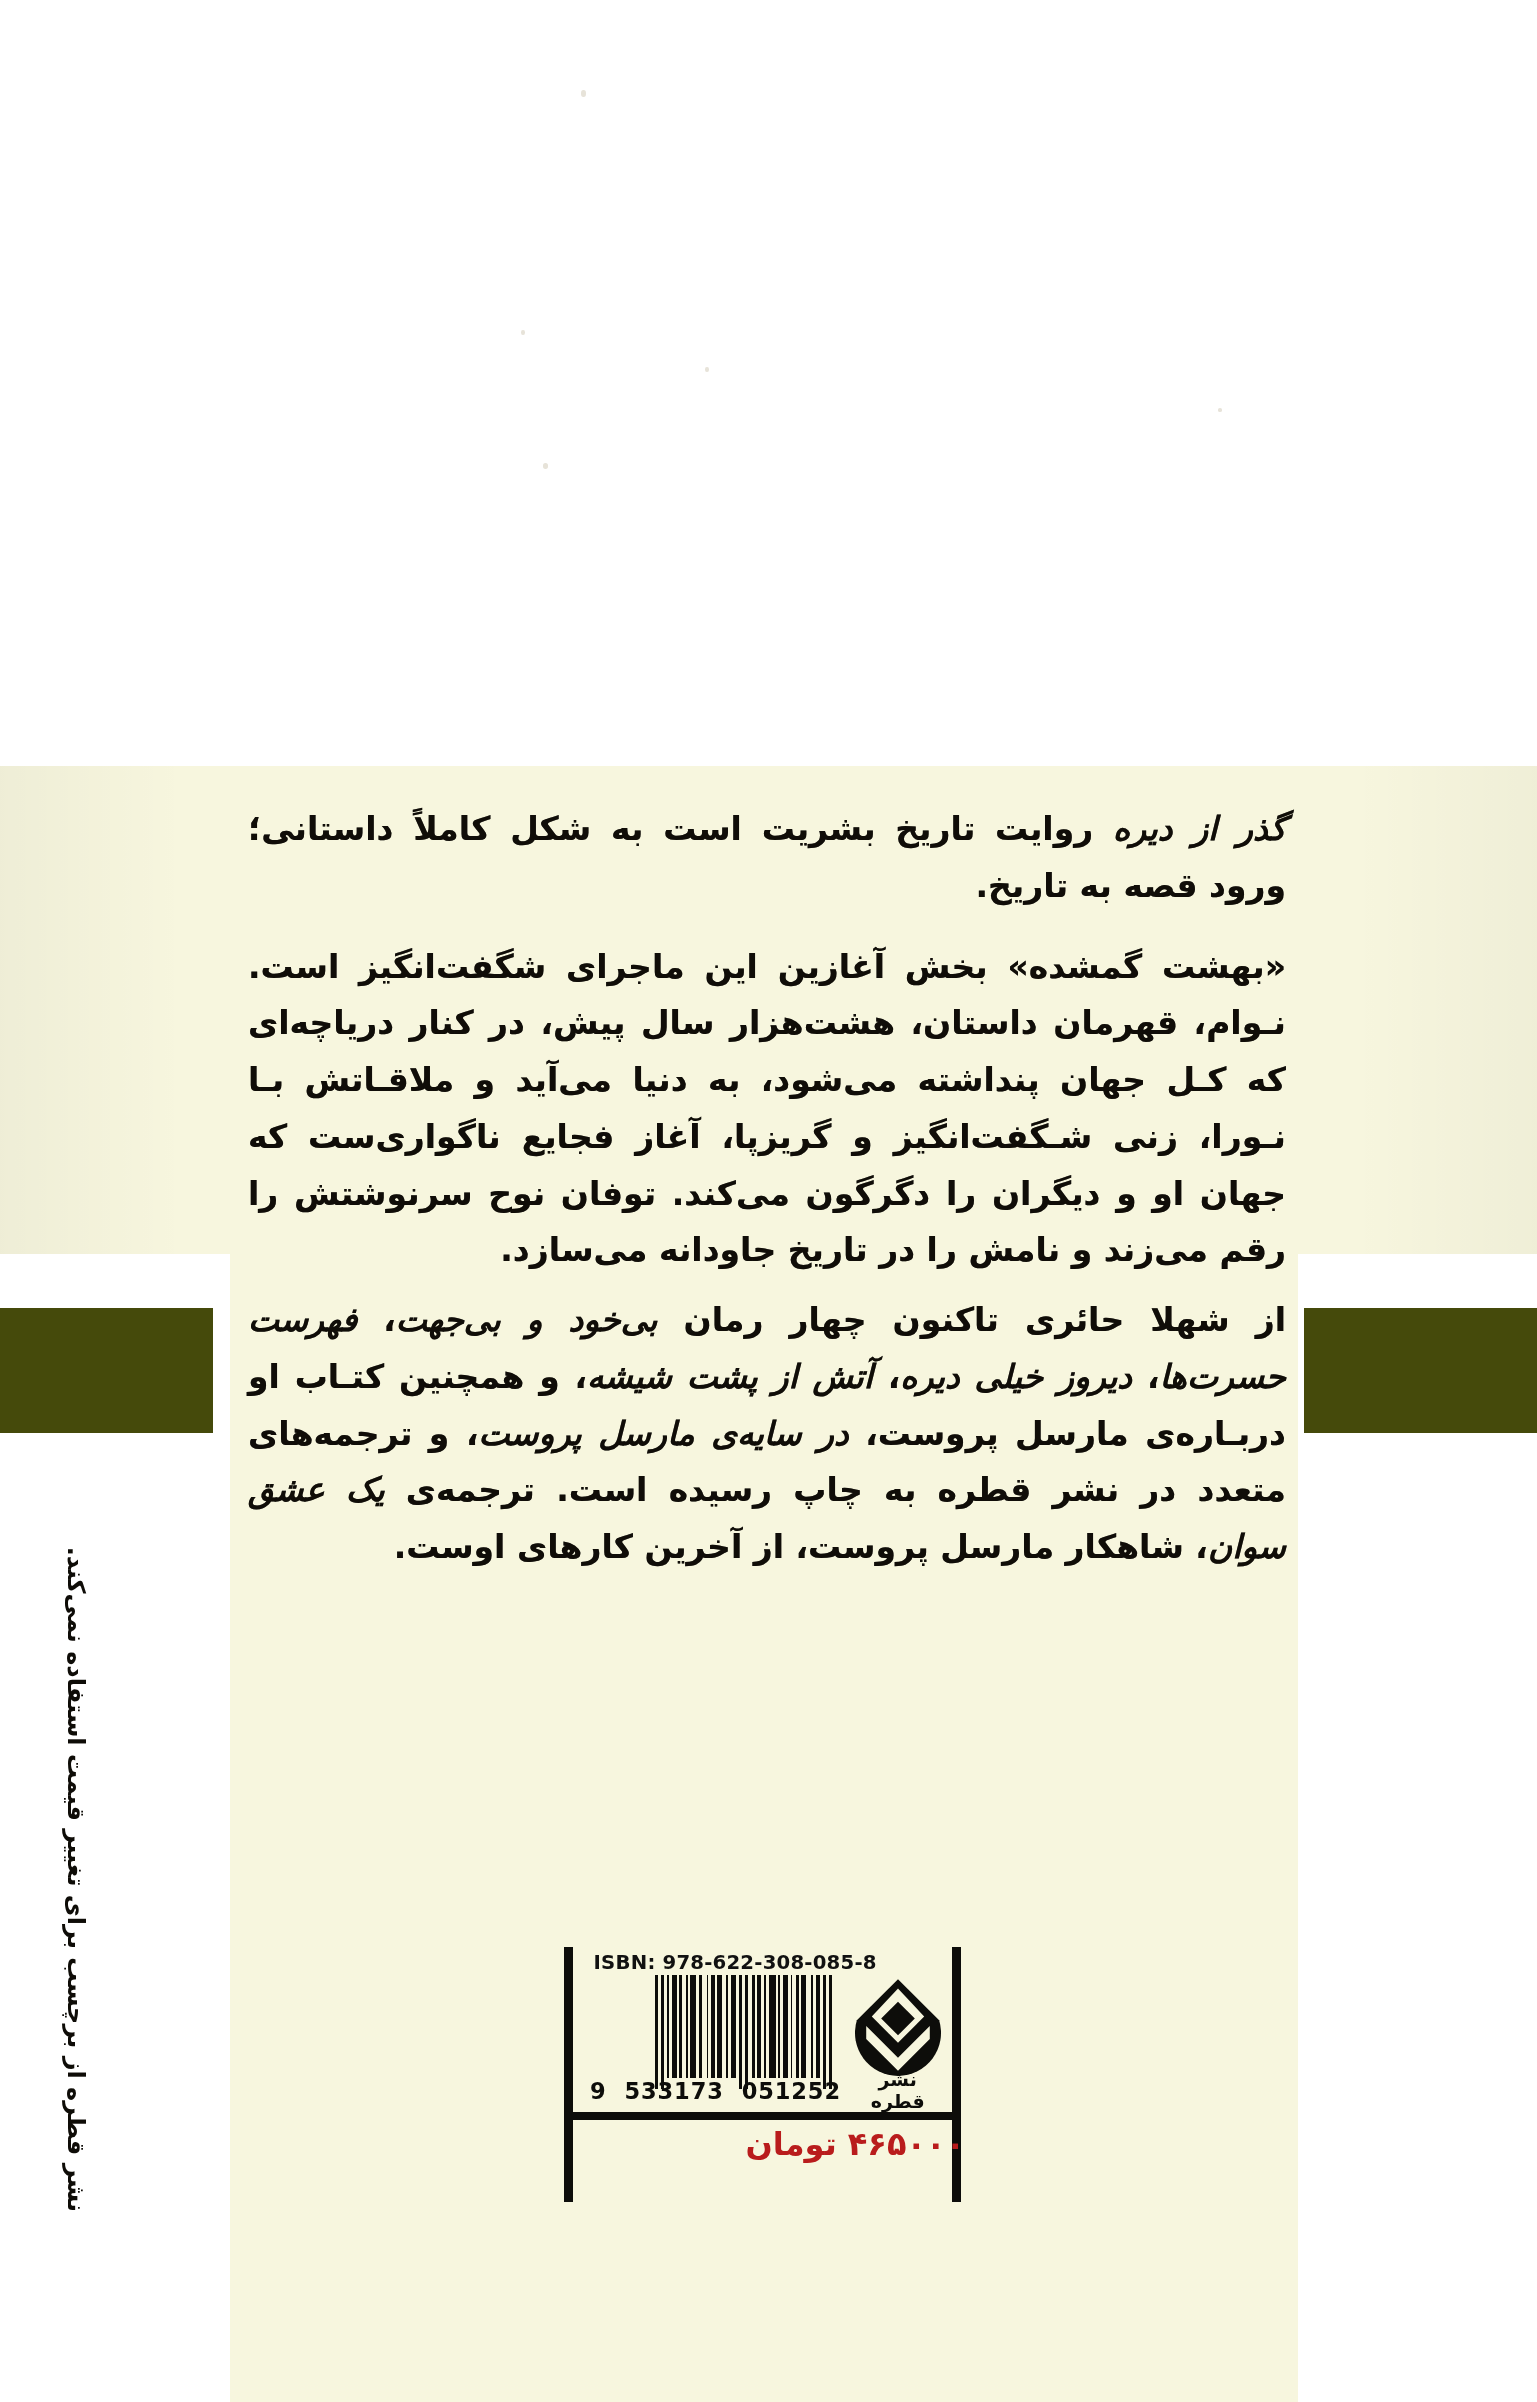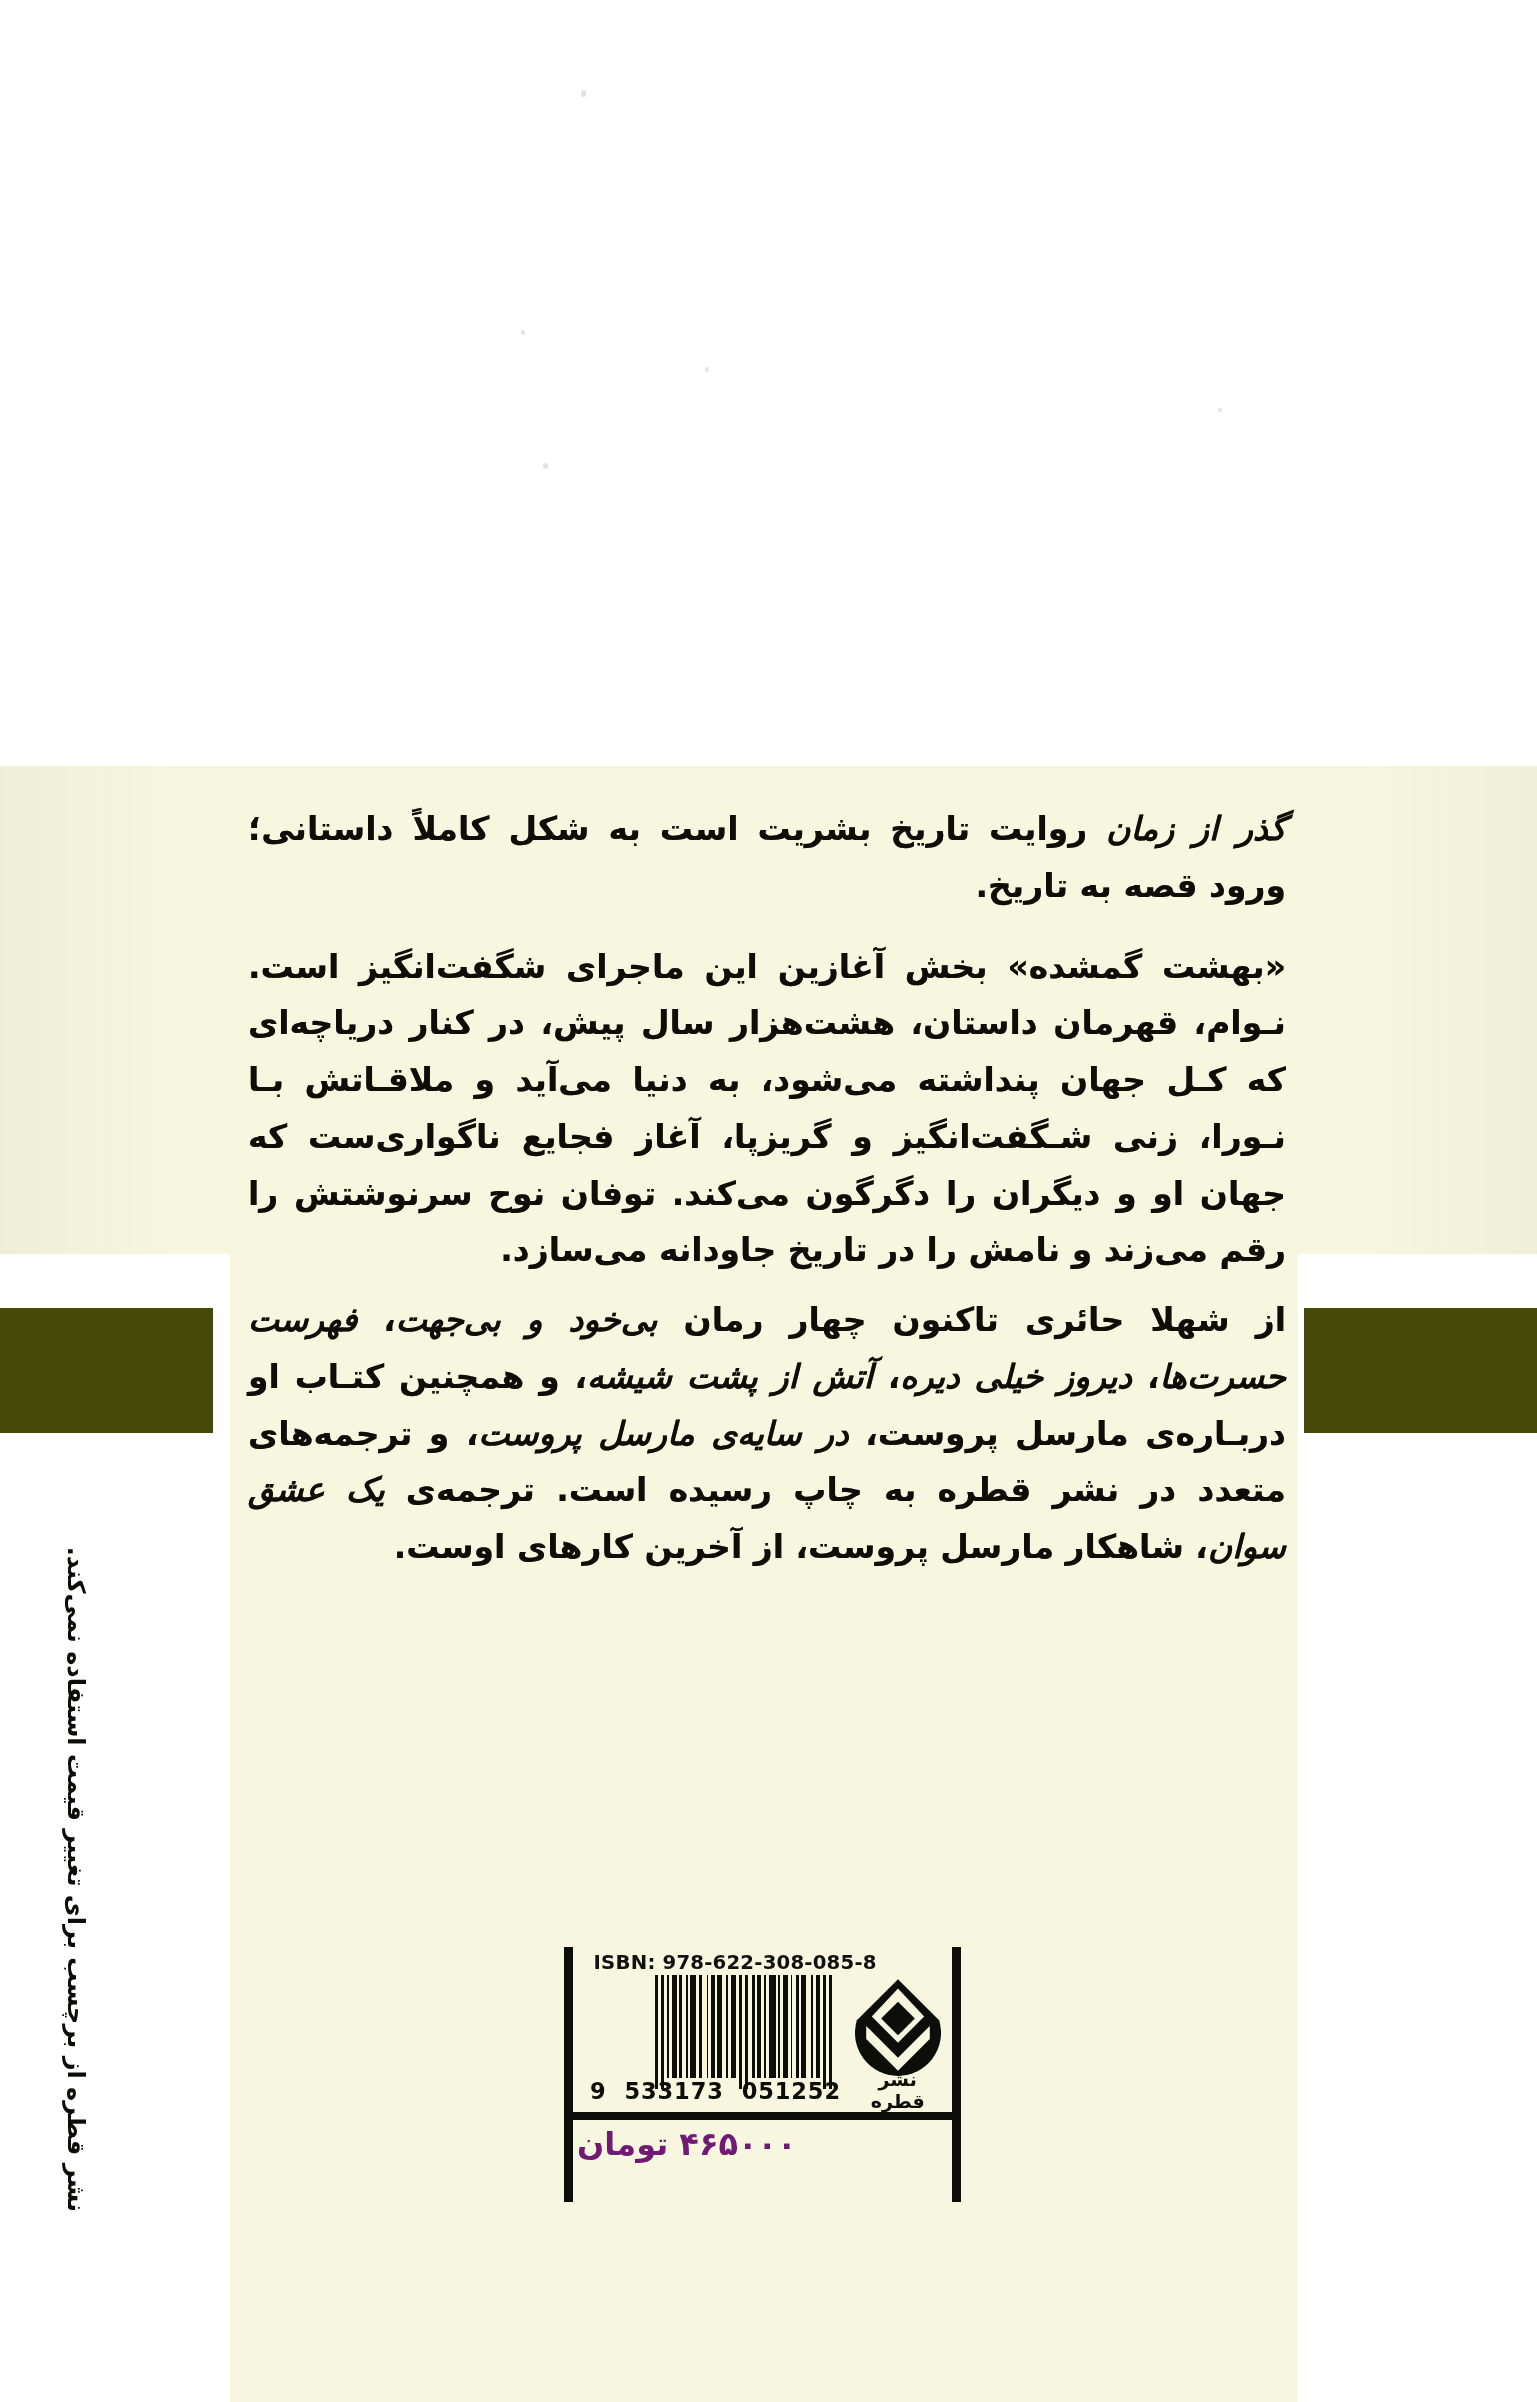--- a/index.html
+++ b/index.html
@@ -118,23 +118,23 @@
   
   .logo{
     position:absolute;left:274px;top:30px;width:86px;height:133px;
   }
   .logo svg{display:block;}
   .logo .lname{
     position:absolute;left:-1.9px;bottom:-1.9px;width:90px;text-align:center;
     font-size:19px;font-weight:700;color:#0d0d0a;direction:rtl;
   }
   .price{
-    position:absolute;left:17px;right:0;top:178px;
-    text-align:left;direction:rtl;
-    font-size:32px;font-weight:700;color:#701a75;
+    position:absolute;left:8px;right:0;top:178px;
+    text-align:right;direction:rtl;
+    font-size:32px;font-weight:700;color:#b91c1c;
   }
 
   
   .speck{position:absolute;background:#cfc8b4;border-radius:50%;opacity:.5;}
 </style>
 </head>
 <body>
 
 <div class="scan"></div>
 
@@ -146,21 +146,21 @@
 <div class="green-right"></div>
 
 <div class="speck" style="left:581px;top:90px;width:4.7px;height:6.6px;"></div>
 <div class="speck" style="left:521px;top:330px;width:3.7px;height:4.7px;"></div>
 <div class="speck" style="left:705px;top:367px;width:3.7px;height:4.7px;"></div>
 <div class="speck" style="left:1218px;top:408px;width:3.7px;height:3.7px;"></div>
 <div class="speck" style="left:543px;top:463px;width:4.7px;height:5.6px;"></div>
 
 <div class="blurb">
 
-  <p class="p1"><span class="ttl">گذر از زمان</span><span> روایت تاریخ بشریت است به شکل کاملاً داستانی؛ ورود قصه به تاریخ.</span></p>
+  <p class="p1"><span class="ttl">گذر از دیره</span><span> روایت تاریخ بشریت است به شکل کاملاً داستانی؛ ورود قصه به تاریخ.</span></p>
 
   <p>«بهشت گمشده» بخش آغازین این ماجرای شگفت‌انگیز است. نـوام، قهرمان داستان، هشت‌هزار سال پیش، در کنار دریاچه‌ای که کـل جهان پنداشته می‌شود، به دنیا می‌آید و ملاقـاتش بـا نـورا، زنی شـگفت‌انگیز و گریزپا، آغاز فجایع ناگواری‌ست که جهان او و دیگران را دگرگون می‌کند. توفان نوح سرنوشتش را رقم می‌زند و نامش را در تاریخ جاودانه می‌سازد.</p>
 
   <p><span>از شهلا حائری تاکنون چهار رمان </span><span class="ttl">بی‌خود و بی‌جهت</span>، <span class="ttl">فهرست حسرت‌ها</span>، <span class="ttl">دیروز خیلی دیره</span>، <span class="ttl">آتش از پشت شیشه</span><span>، و همچنین کتـاب او دربـاره‌ی مارسل پروست، </span><span class="ttl">در سایه‌ی مارسل پروست</span><span>، و ترجمه‌های متعدد در نشر قطره به چاپ رسیده است. ترجمه‌ی </span><span class="ttl">یک عشق سوان</span><span>، شاهکار مارسل پروست، از آخرین کارهای اوست.</span></p>
 
 </div>
 
 <div class="vnotice">نشر قطره از برچسب برای تغییر قیمت استفاده نمی‌کند.</div>
 
 <div class="barcode-panel">

